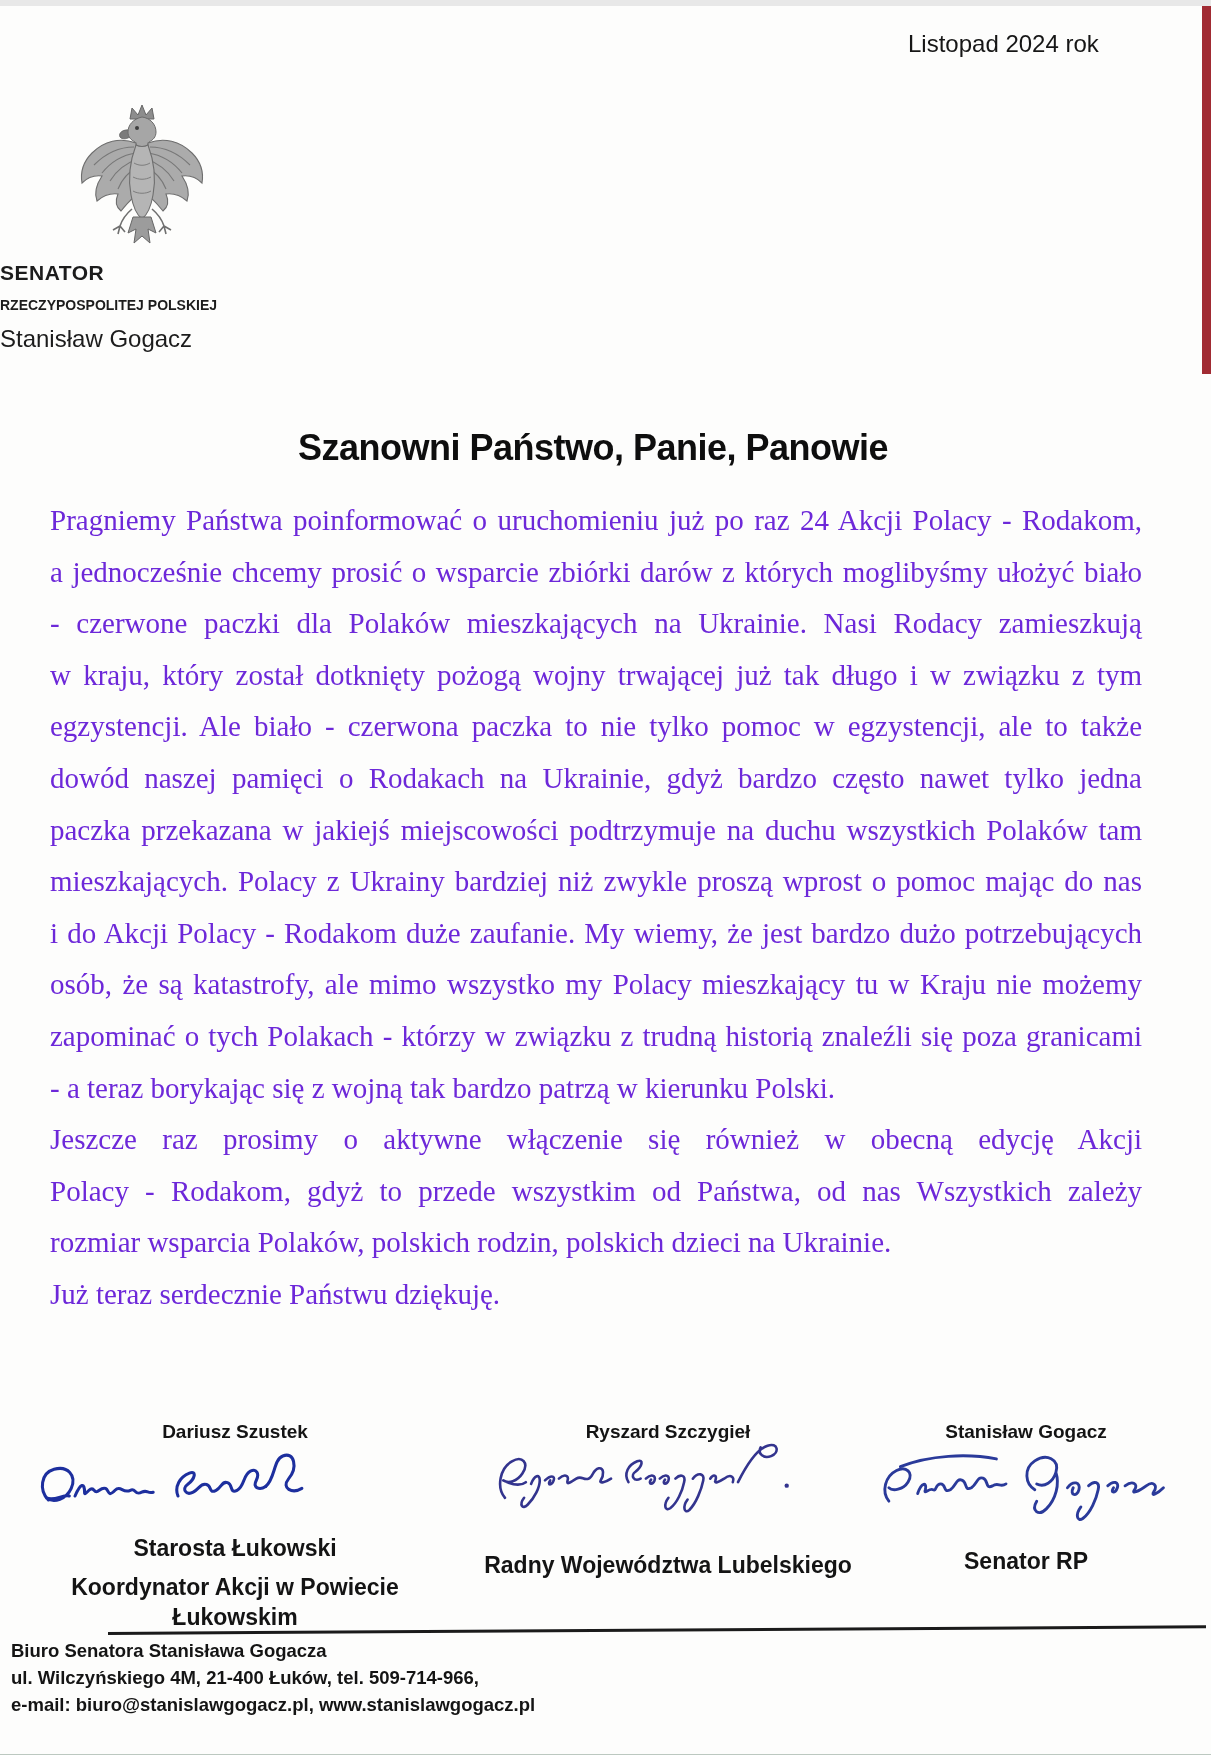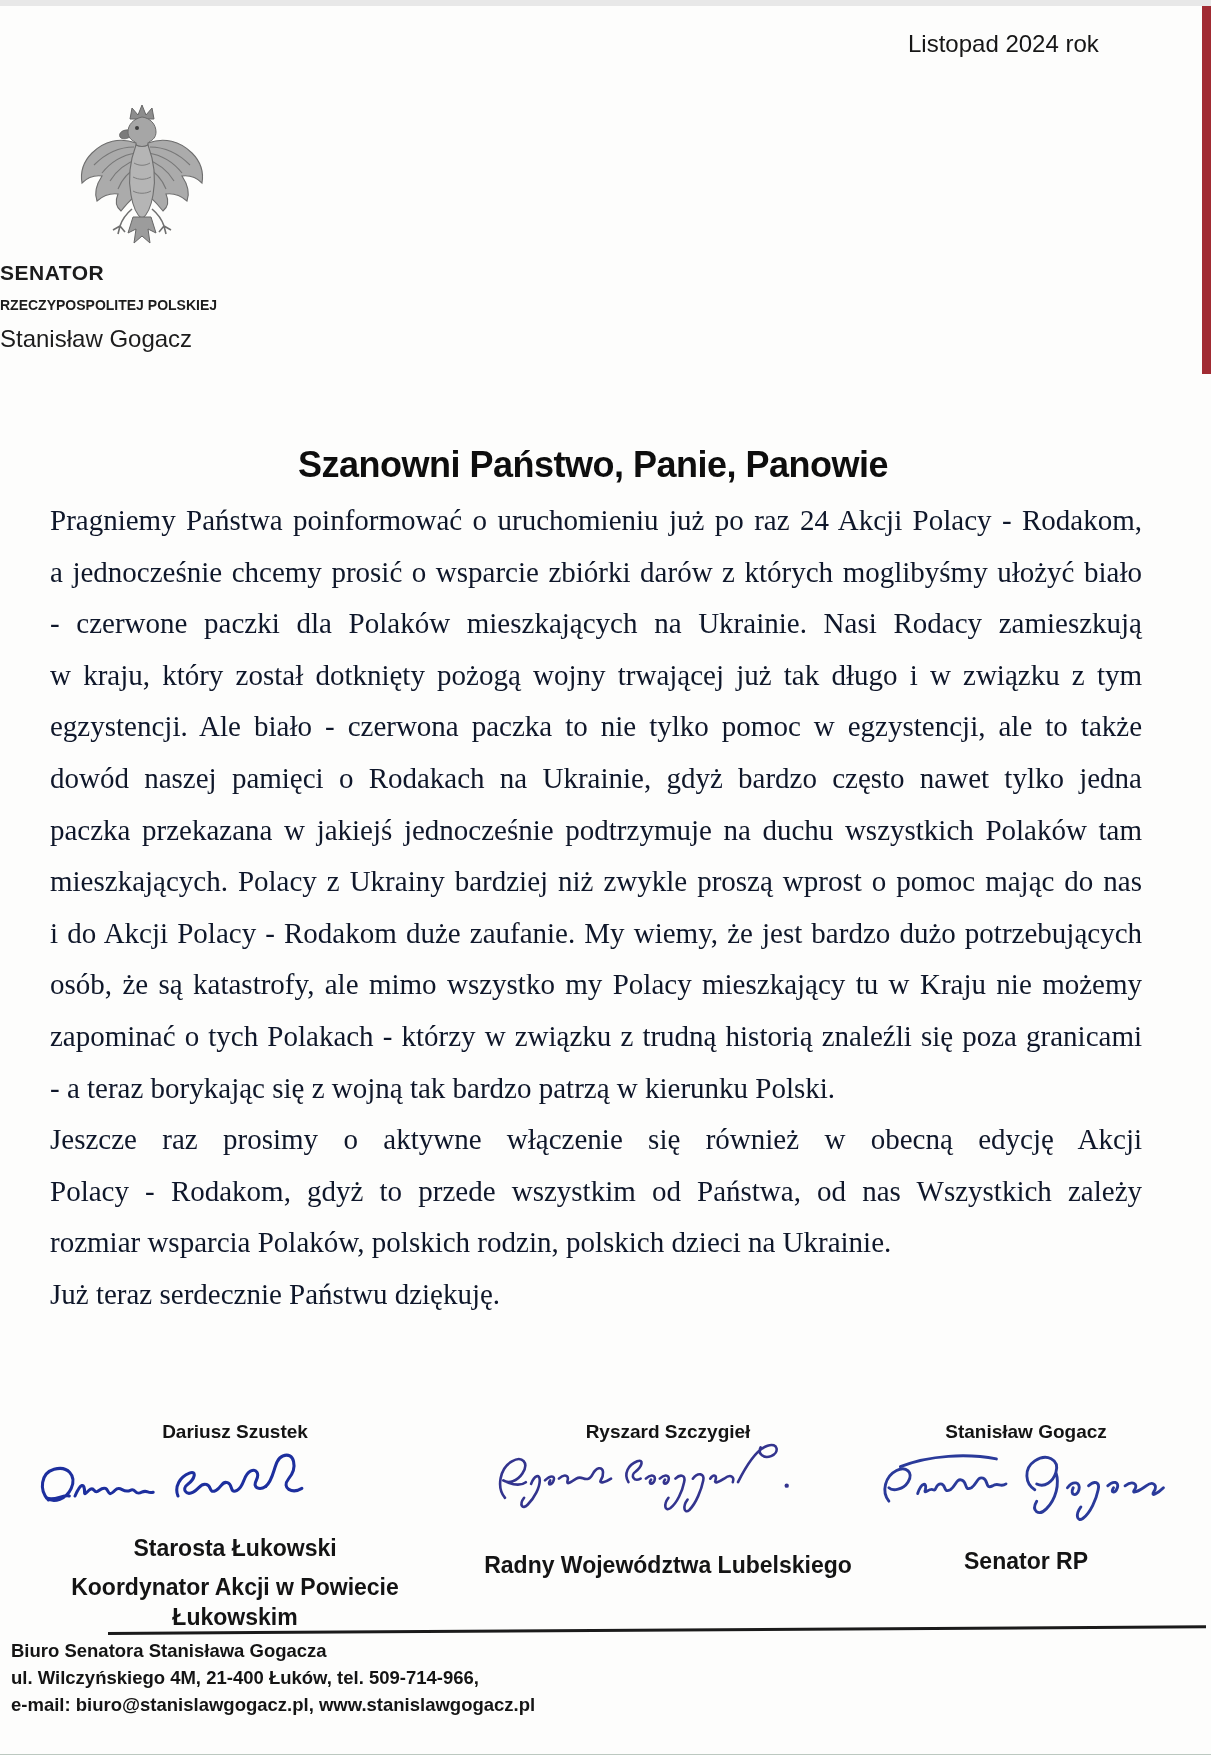--- a/index.html
+++ b/index.html
@@ -12,25 +12,25 @@
   .bottom-scan-edge{position:absolute;left:0;top:1748px;width:100%;height:2px;background:#bcc8c0;}
 
   .date{position:absolute;left:908px;top:24px;font-size:24px;color:#161616;}
 
   .emblem{position:absolute;left:78px;top:96px;width:128px;height:154px;}
   .header-block{position:absolute;left:0;top:250px;width:300px;text-align:left;}
   .header-line1{font-size:21px;font-weight:700;letter-spacing:.5px;line-height:33px;}
   .header-line2{font-size:14px;font-weight:700;line-height:33px;}
   .header-line3{font-size:24px;line-height:33px;}
 
-  .title{position:absolute;left:43px;top:437px;width:1100px;text-align:center;
+  .title{position:absolute;left:43px;top:420px;width:1100px;text-align:center;
     font-size:36px;font-weight:700;letter-spacing:-.5px;line-height:44px;color:#0e0e0e;}
 
   .body-text{position:absolute;left:50px;top:489px;width:1092px;
-    font-family:"Liberation Serif",serif;font-size:29px;color:#0f172a;}
+    font-family:"Liberation Serif",serif;font-size:29px;color:#6d28d9;}
   .line{height:51.6px;line-height:51.6px;text-align:justify;text-align-last:justify;white-space:normal;}
   .para-last{text-align-last:left;}
 
   .sig-col{position:absolute;text-align:center;}
   .sig-col .sig-name{font-size:19px;font-weight:600;line-height:30px;color:#141414;}
   .sig-col .sig-title{font-size:23px;font-weight:600;line-height:30px;color:#141414;}
   .sig-svg{position:absolute;}
   .sig-svg path{fill:none;stroke-linecap:round;stroke-linejoin:round;}
 
   .col1{left:15px;top:1411px;width:440px;}
@@ -88,21 +88,21 @@
 
   <div class="title">Szanowni Państwo, Panie, Panowie</div>
 
   <div class="body-text">
     <div class="line">Pragniemy Państwa poinformować o uruchomieniu już po raz 24 Akcji Polacy - Rodakom,</div>
     <div class="line">a jednocześnie chcemy prosić o wsparcie zbiórki darów z których moglibyśmy ułożyć biało</div>
     <div class="line">- czerwone paczki dla Polaków mieszkających na Ukrainie. Nasi Rodacy zamieszkują</div>
     <div class="line">w kraju, który został dotknięty pożogą wojny trwającej już tak długo i w związku z tym</div>
     <div class="line">egzystencji. Ale biało - czerwona paczka to nie tylko pomoc w egzystencji, ale to także</div>
     <div class="line">dowód naszej pamięci o Rodakach na Ukrainie, gdyż bardzo często nawet tylko jedna</div>
-    <div class="line">paczka przekazana w jakiejś jednocześnie podtrzymuje na duchu wszystkich Polaków tam</div>
+    <div class="line">paczka przekazana w jakiejś miejscowości podtrzymuje na duchu wszystkich Polaków tam</div>
     <div class="line">mieszkających. Polacy z Ukrainy bardziej niż zwykle proszą wprost o pomoc mając do nas</div>
     <div class="line">i do Akcji Polacy - Rodakom duże zaufanie. My wiemy, że jest bardzo dużo potrzebujących</div>
     <div class="line">osób, że są katastrofy, ale mimo wszystko my Polacy mieszkający tu w Kraju nie możemy</div>
     <div class="line">zapominać o tych Polakach - którzy w związku z trudną historią znaleźli się poza granicami</div>
     <div class="line para-last">- a teraz borykając się z wojną tak bardzo patrzą w kierunku Polski.</div>
     <div class="line">Jeszcze raz prosimy o aktywne włączenie się również w obecną edycję Akcji</div>
     <div class="line">Polacy - Rodakom, gdyż to przede wszystkim od Państwa, od nas Wszystkich zależy</div>
     <div class="line para-last">rozmiar wsparcia Polaków, polskich rodzin, polskich dzieci na Ukrainie.</div>
     <div class="line para-last">Już teraz serdecznie Państwu dziękuję.</div>
   </div>

